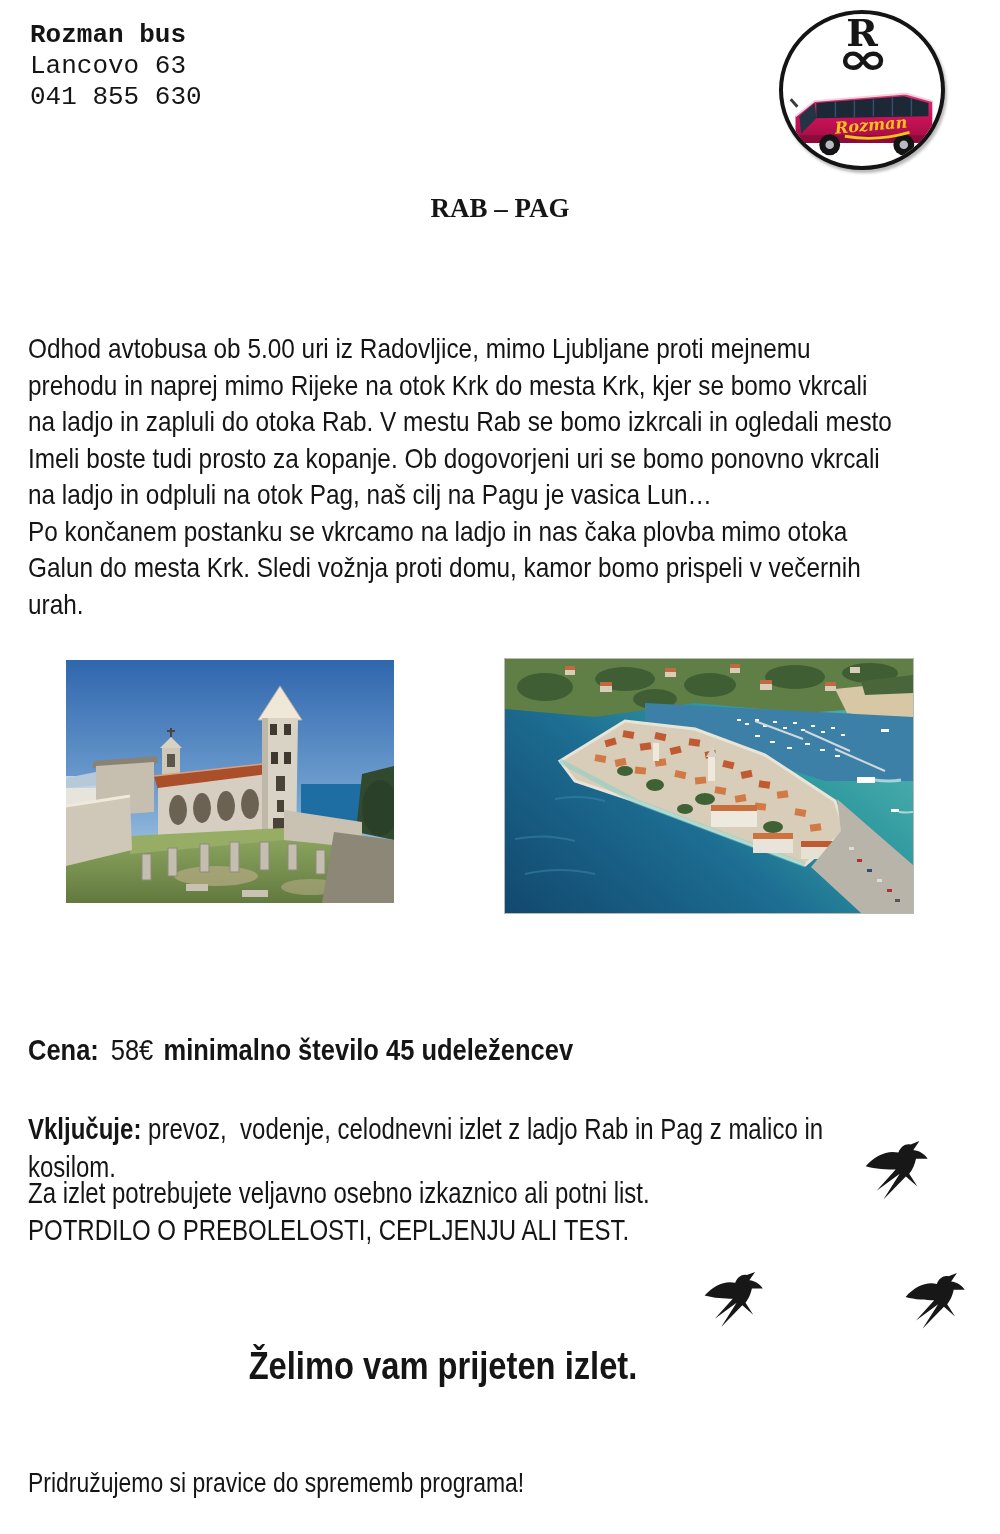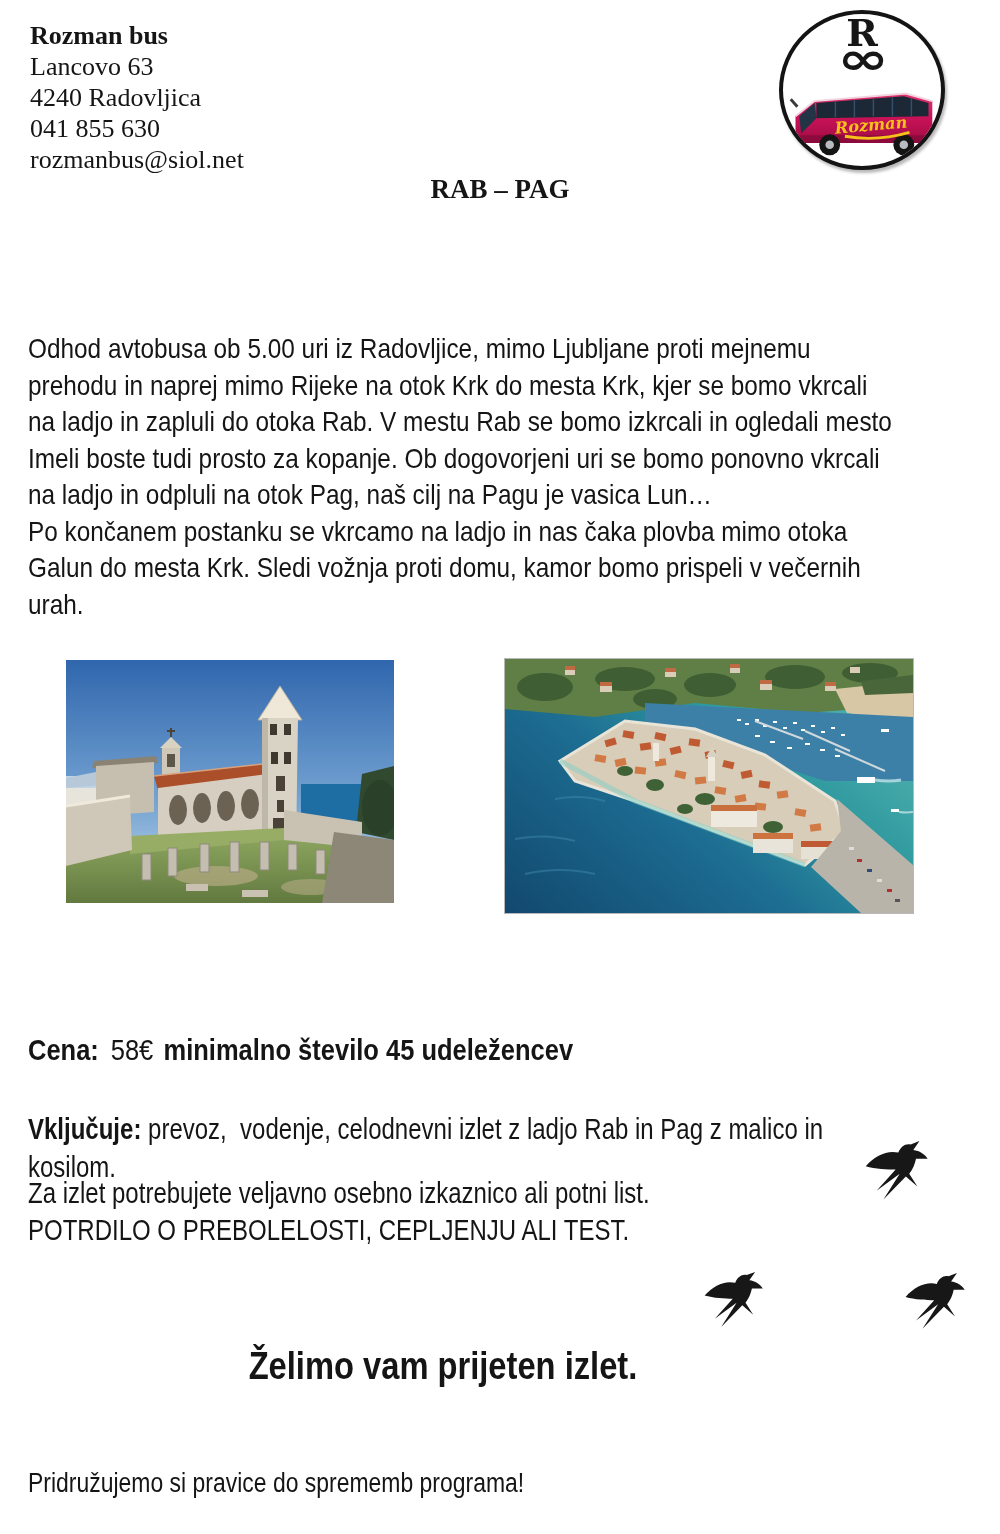--- a/index.html
+++ b/index.html
@@ -2,36 +2,36 @@
 <html><head>
 <meta charset="utf-8">
 <style>
   html,body{margin:0;padding:0;background:#e9e9e9;}
   .page{
     position:relative;width:1000px;height:1534px;margin:0 auto;
     background:#ffffff;color:#151515;overflow:hidden;
     font-family:"Liberation Sans",sans-serif;
   }
   
-  .header{position:absolute;left:30px;top:20px;font-family:Liberation Serif, serif;
+  .header{position:absolute;left:30px;top:20px;font-family:Liberation Mono, monospace;
           font-size:26px;line-height:31px;}
   .header .company{font-weight:bold;}
   
   .logo-wrap{position:absolute;left:779px;top:10px;width:170px;height:164px;}
   .logo-circle{width:158px;height:152px;border-radius:50%;border:4px solid #141414;
                background:#fff;position:relative;overflow:hidden;
                box-shadow:2px 3px 3px rgba(0,0,0,0.28);}
   .logo-r{position:absolute;top:-4px;left:0;right:0;text-align:center;
           font-family:"DejaVu Serif",serif;font-weight:bold;font-size:38px;color:#161616;}
   .logo-swirl{position:absolute;top:8px;left:0;right:0;text-align:center;
           font-family:"DejaVu Sans",sans-serif;font-weight:bold;font-size:62px;color:#161616;
           transform:scaleY(0.72);letter-spacing:-2px;}
   .bus-svg{position:absolute;left:3px;bottom:3px;width:152px;height:82px;}
   
-  .title{position:absolute;left:0;top:172px;width:1000px;text-align:center;
+  .title{position:absolute;left:0;top:191px;width:1000px;text-align:center;
          font-family:"Liberation Serif",serif;font-weight:bold;font-size:27px;line-height:34px;}
   
   .itinerary{position:absolute;left:28px;top:331px;width:1060px;
              font-size:28px;line-height:36.5px;white-space:pre-line;
              transform:scaleX(0.87);transform-origin:0 0;}
   
   .photo{position:absolute;}
   .photo-left{left:66px;top:660px;width:328px;height:243px;}
   .photo-right{left:504px;top:658px;width:410px;height:256px;border:1px solid #b8b8b8;box-sizing:border-box;}
   .photo svg{display:block;width:100%;height:100%;}
@@ -61,23 +61,21 @@
           transform:scaleX(0.85);transform-origin:0 0;width:1000px;}
 </style>
 </head>
 <body>
 
 <div class="page">
 
   <div class="header">
     <div class="company">Rozman bus</div>
     <div>Lancovo 63</div>
-    <div>4240 Radovljica</div>
     <div>041 855 630</div>
-    <div>rozmanbus@siol.net</div>
   </div>
 
   <div class="logo-wrap">
     <div class="logo-circle">
       <div class="logo-swirl">∞</div>
       <div class="logo-r">R</div>
       <svg class="bus-svg" viewBox="0 0 160 84">
         <defs>
           <linearGradient id="busg" x1="0" y1="0" x2="0" y2="1">
             <stop offset="0" stop-color="#e0346f"></stop>

